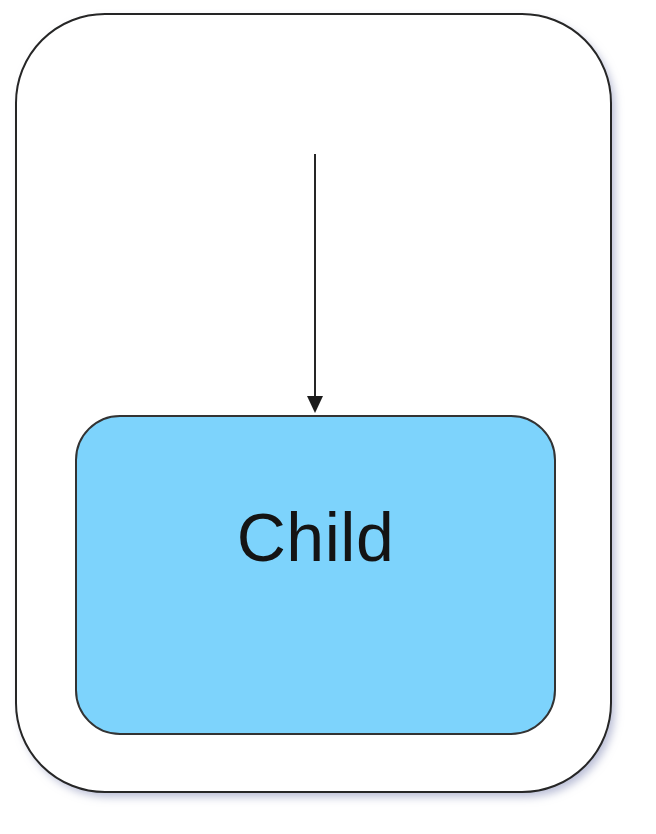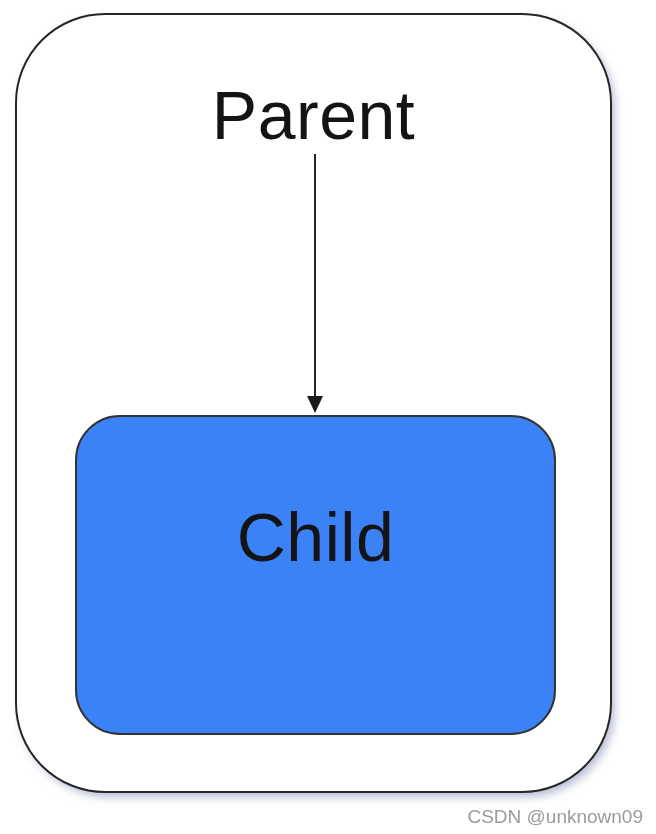--- a/index.html
+++ b/index.html
@@ -69,21 +69,21 @@
   
   .child-box {
     position: absolute;
     left: 58px;
     top: 400px;
     width: 481px;
     height: 320px;
     box-sizing: border-box;
     border: 2px solid #333333;
     border-radius: 45px;
-    background: #3b82f6;
+    background: #7dd3fc;
   }
   .child-label {
     position: absolute;
     left: 0;
     top: 83px;
     width: 100%;
     text-align: center;
     font-size: 68px;
     line-height: 1.1;
     color: #141414;
@@ -98,28 +98,26 @@
     color: #9b9b9b;
   }
 </style>
 </head>
 <body>
 
 <div class="canvas">
 
   <div class="outer-box">
 
-    <div class="parent-label">Parent</div>
 
     <div class="arrow-line"></div>
 
     <div class="arrow-head"></div>
 
 
     <div class="child-box">
       <div class="child-label">Child</div>
     </div>
 
   </div>
 
-  <div class="watermark">CSDN @unknown09</div>
 
 </div>
 
 </body></html>

